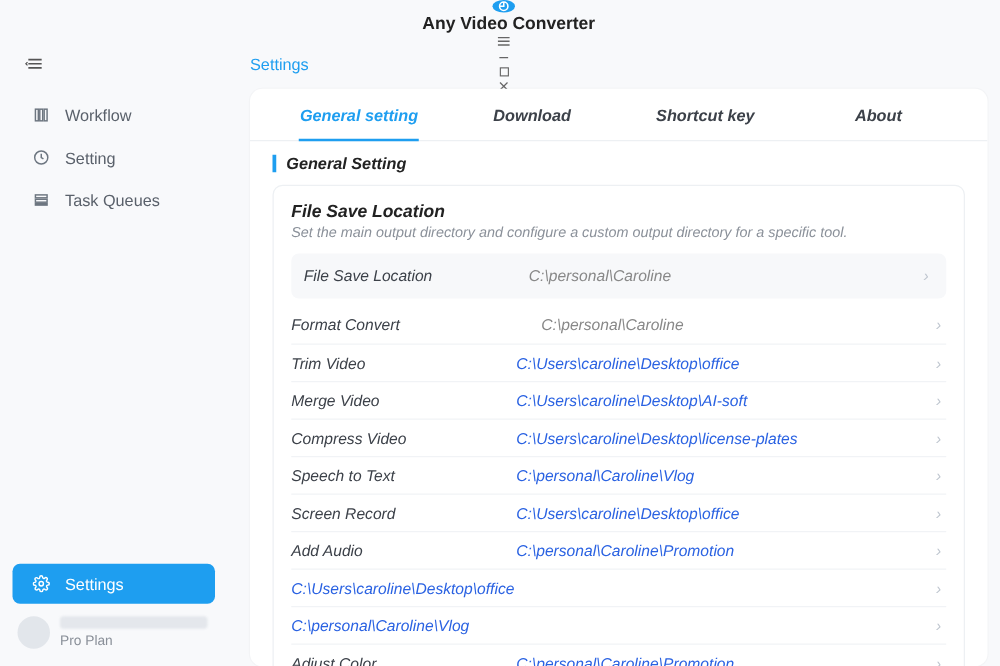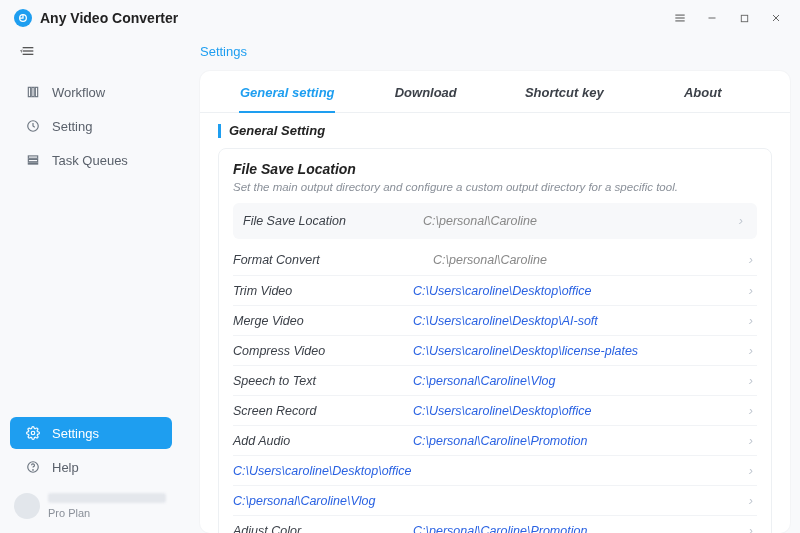--- a/index.html
+++ b/index.html
@@ -11,20 +11,21 @@
   height: 533px;
   overflow: hidden;
   color: #333;
 }
 .titlebar {
   height: 36px;
   display: flex;
   align-items: center;
   padding: 0 8px 0 14px;
   background: #f8f9fb;
+  flex-direction: column;
 }
 .titlebar .logo {
   width: 18px; height: 18px;
   border-radius: 50%;
   background: #1e9ef0;
   display: flex; align-items: center; justify-content: center;
   color: #fff;
 }
 .titlebar .title { margin-left: 8px; font-weight: 600; font-size: 14px; color: #222; }
 .titlebar .spacer { flex: 1; }
@@ -242,30 +243,20 @@
     <div class="nav-spacer"></div>
     <div class="nav-item active">
       <span class="icn">
           <svg width="14" height="14" viewBox="0 0 24 24" fill="none" stroke="currentColor" stroke-width="2">
             <circle cx="12" cy="12" r="3"></circle>
             <path d="M19.4 15a1.7 1.7 0 0 0 .3 1.8l.1.1a2 2 0 1 1-2.8 2.8l-.1-.1a1.7 1.7 0 0 0-1.8-.3 1.7 1.7 0 0 0-1 1.5V21a2 2 0 1 1-4 0v-.1a1.7 1.7 0 0 0-1-1.5 1.7 1.7 0 0 0-1.8.3l-.1.1a2 2 0 1 1-2.8-2.8l.1-.1a1.7 1.7 0 0 0 .3-1.8 1.7 1.7 0 0 0-1.5-1H3a2 2 0 1 1 0-4h.1a1.7 1.7 0 0 0 1.5-1 1.7 1.7 0 0 0-.3-1.8l-.1-.1a2 2 0 1 1 2.8-2.8l.1.1a1.7 1.7 0 0 0 1.8.3 1.7 1.7 0 0 0 1-1.5V3a2 2 0 1 1 4 0v.1a1.7 1.7 0 0 0 1 1.5 1.7 1.7 0 0 0 1.8-.3l.1-.1a2 2 0 1 1 2.8 2.8l-.1.1a1.7 1.7 0 0 0-.3 1.8 1.7 1.7 0 0 0 1.5 1H21a2 2 0 1 1 0 4h-.1a1.7 1.7 0 0 0-1.5 1z"></path>
           </svg>
         </span>
       <span>Settings</span>
     </div>
-    <div class="nav-item">
-      <span class="icn">
-          <svg width="14" height="14" viewBox="0 0 24 24" fill="none" stroke="currentColor" stroke-width="2">
-            <circle cx="12" cy="12" r="9"></circle>
-            <path d="M9.5 9a2.5 2.5 0 1 1 3.5 2.3c-.8.4-1 1-1 1.7"></path>
-            <circle cx="12" cy="17" r="0.5" fill="currentColor"></circle>
-          </svg>
-        </span>
-      <span>Help</span>
-    </div>
     <div class="user">
       <div class="avatar"></div>
       <div class="user-info">
         <div class="blur"></div>
         <div class="plan">Pro Plan</div>
       </div>
     </div>
   </aside>
 
   <main class="main">

